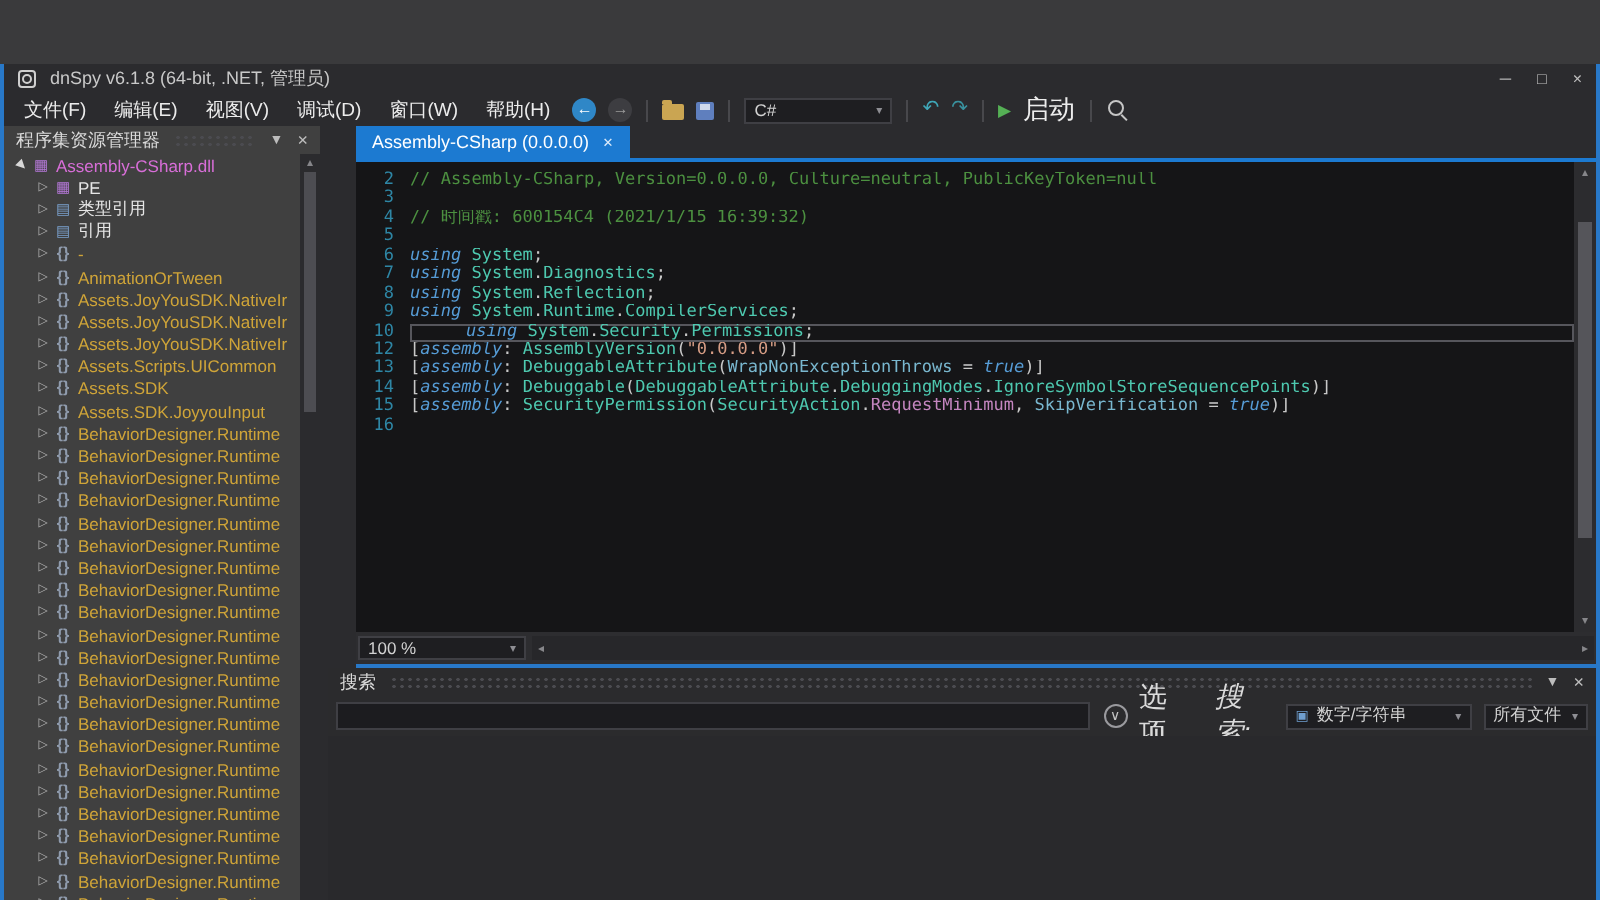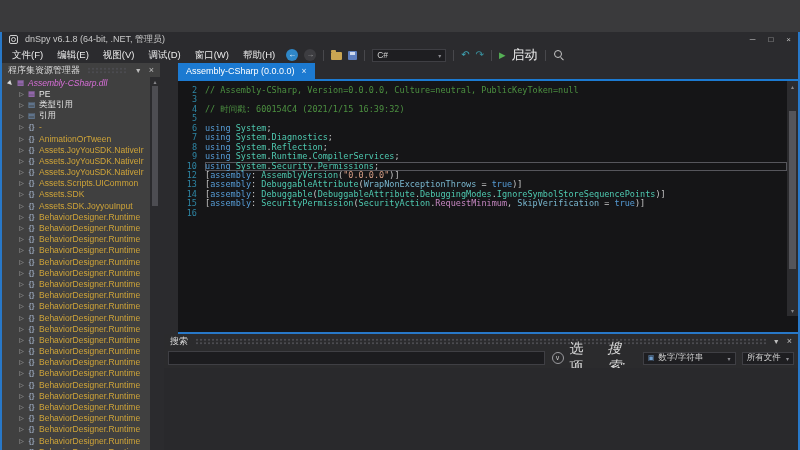--- a/index.html
+++ b/index.html
@@ -60,21 +60,21 @@
              display:flex; flex-direction:column; }
   .tree-wrap { position:relative; flex:1; overflow:hidden; }
   .tree { position:absolute; left:0; top:0; right:10px; bottom:8px; overflow:hidden; }
   .tree-row { display:flex; align-items:center; height:11.2px; font-size:8.5px; white-space:nowrap; overflow:hidden; }
   .expander { width:9px; text-align:center; font-size:6px; color:#b2b2b2; flex:none; line-height:1; }
   .expander.expanded { transform:rotate(45deg); color:#d8d8d8; }
   .ti { flex:none; width:11px; text-align:center; margin-right:2px; font-size:7.5px; line-height:1; }
   .ti.module { color:#b578d8; }
   .ti.reference { color:#7aa0cc; }
   .ti.namespace { color:#8f9bad; font-weight:bold; font-size:8px; }
-  .lbl-assembly { color:#d86ed8;font-style:italic; }
+  .lbl-assembly { color:#d86ed8; }
   .lbl-plain { color:#e6e6e6; }
   .lbl-namespace { color:#cfa438; }
   .tree-vscroll { position:absolute; right:0; top:0; width:10px; bottom:8px; background:#2b2b2e;
                   display:flex; flex-direction:column; align-items:center; justify-content:space-between;
                   font-size:6px; color:#86868a; padding:1px 0; }
   .tree-vthumb { position:absolute; right:2px; top:9px; width:6px; height:120px; background:#4d4d52; }
   .tree-hscroll { position:absolute; left:0; right:10px; bottom:0; height:8px; background:#2b2b2e;
                   display:flex; align-items:center; justify-content:space-between; font-size:6px;
                   color:#86868a; padding:0 2px; }
   .tree-hthumb { position:absolute; left:8px; bottom:1px; width:66px; height:6px; background:#55555a; }
@@ -85,23 +85,23 @@
   .tabstrip { position:absolute; top:0; left:0; right:0; height:18px; background:#2b2b2e;
               border-bottom:2px solid #1c7ad1; display:flex; }
   .tab { background:#1c7ad1; color:#fff; font-size:9px; display:flex; align-items:center;
          padding:0 8px; gap:7px; }
   .tab-close { font-size:8.5px; color:#ddecfb; }
   .code-area { position:absolute; top:18px; left:0; right:11px; bottom:16px; overflow:hidden;
                font-family:"DejaVu Sans Mono","Liberation Mono",monospace; padding-top:5px; }
   .code-line { display:flex; height:9.45px; line-height:9.45px; font-size:8.5px; }
   .line-num { width:27px; text-align:right; padding-right:8px; color:#2e86a5; flex:none; }
   .line-text { flex:1; white-space:pre; overflow:hidden; }
-  .code-line.hl .line-text { box-shadow:inset 0 0 0 1px #56565c; }
+  .code-line.hl .line-text { box-shadow:inset 0 0 0 1px #56565c;padding-left:28px; }
   .tok-c { color:#4c9040; }
-  .tok-k { color:#569cd6; }
+  .tok-k { color:#569cd6;font-style:italic; }
   .tok-n { color:#4ec9b0; }
   .tok-p { color:#c8c8c8; }
   .tok-s { color:#d69d85; }
   .tok-i { color:#79b7cf; }
   .tok-v { color:#c586c0; }
   .edit-vscroll { position:absolute; right:0; top:18px; width:11px; bottom:16px; background:#2c2c2f;
                   display:flex; flex-direction:column; align-items:center; justify-content:space-between;
                   font-size:6px; color:#86868a; padding:2px 0; }
   .edit-vthumb { position:absolute; right:2px; top:30px; width:7px; height:158px; background:#55555a; }
   .zoom-row { position:absolute; left:0; right:0; bottom:0; height:16px; background:#2d2d30;
@@ -431,20 +431,30 @@
         <div class="code-line">
           <span class="line-num">16</span>
           <span class="line-text"></span>
         </div>
       </div>
     <div class="edit-vscroll">
       <span>▴</span>
       <span>▾</span>
       <span class="edit-vthumb"></span>
     </div>
+    <div class="zoom-row">
+      <span class="combo zoom-combo">
+        <span>100 %</span>
+        <span class="arrow">▾</span>
+      </span>
+      <span class="h-scroll">
+        <span>◂</span>
+        <span>▸</span>
+      </span>
+    </div>
   </div>
 
   <div class="search-panel">
     <div class="panel-header">
       <span>搜索</span>
       <span class="dots"></span>
       <span class="ph-btn">▼</span>
       <span class="ph-btn" style="font-size:9px;">×</span>
     </div>
     <div class="search-toolbar">

